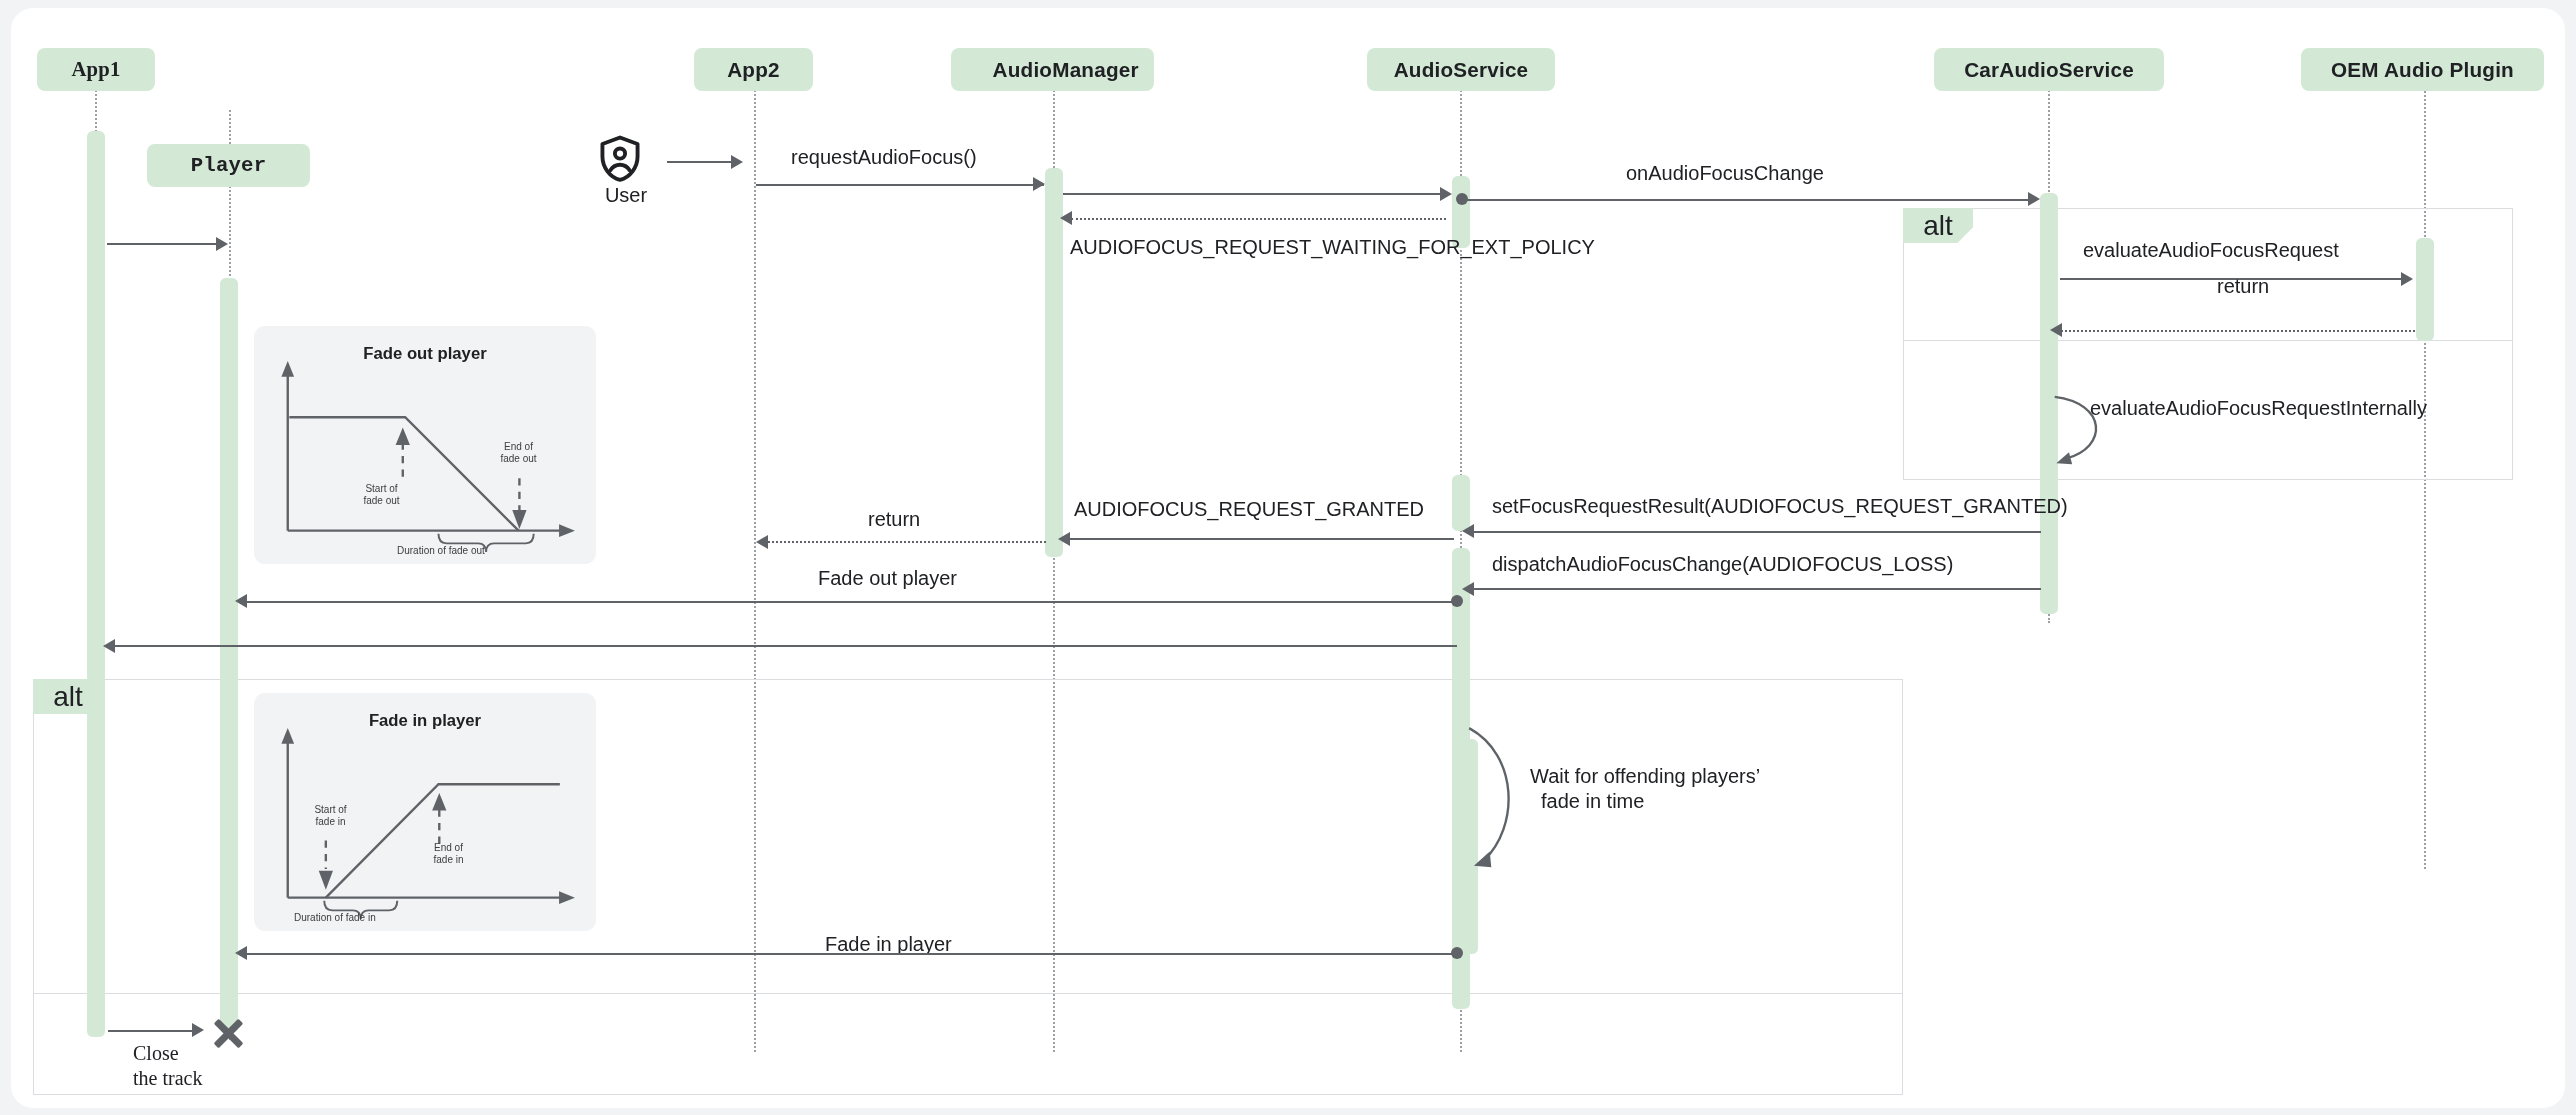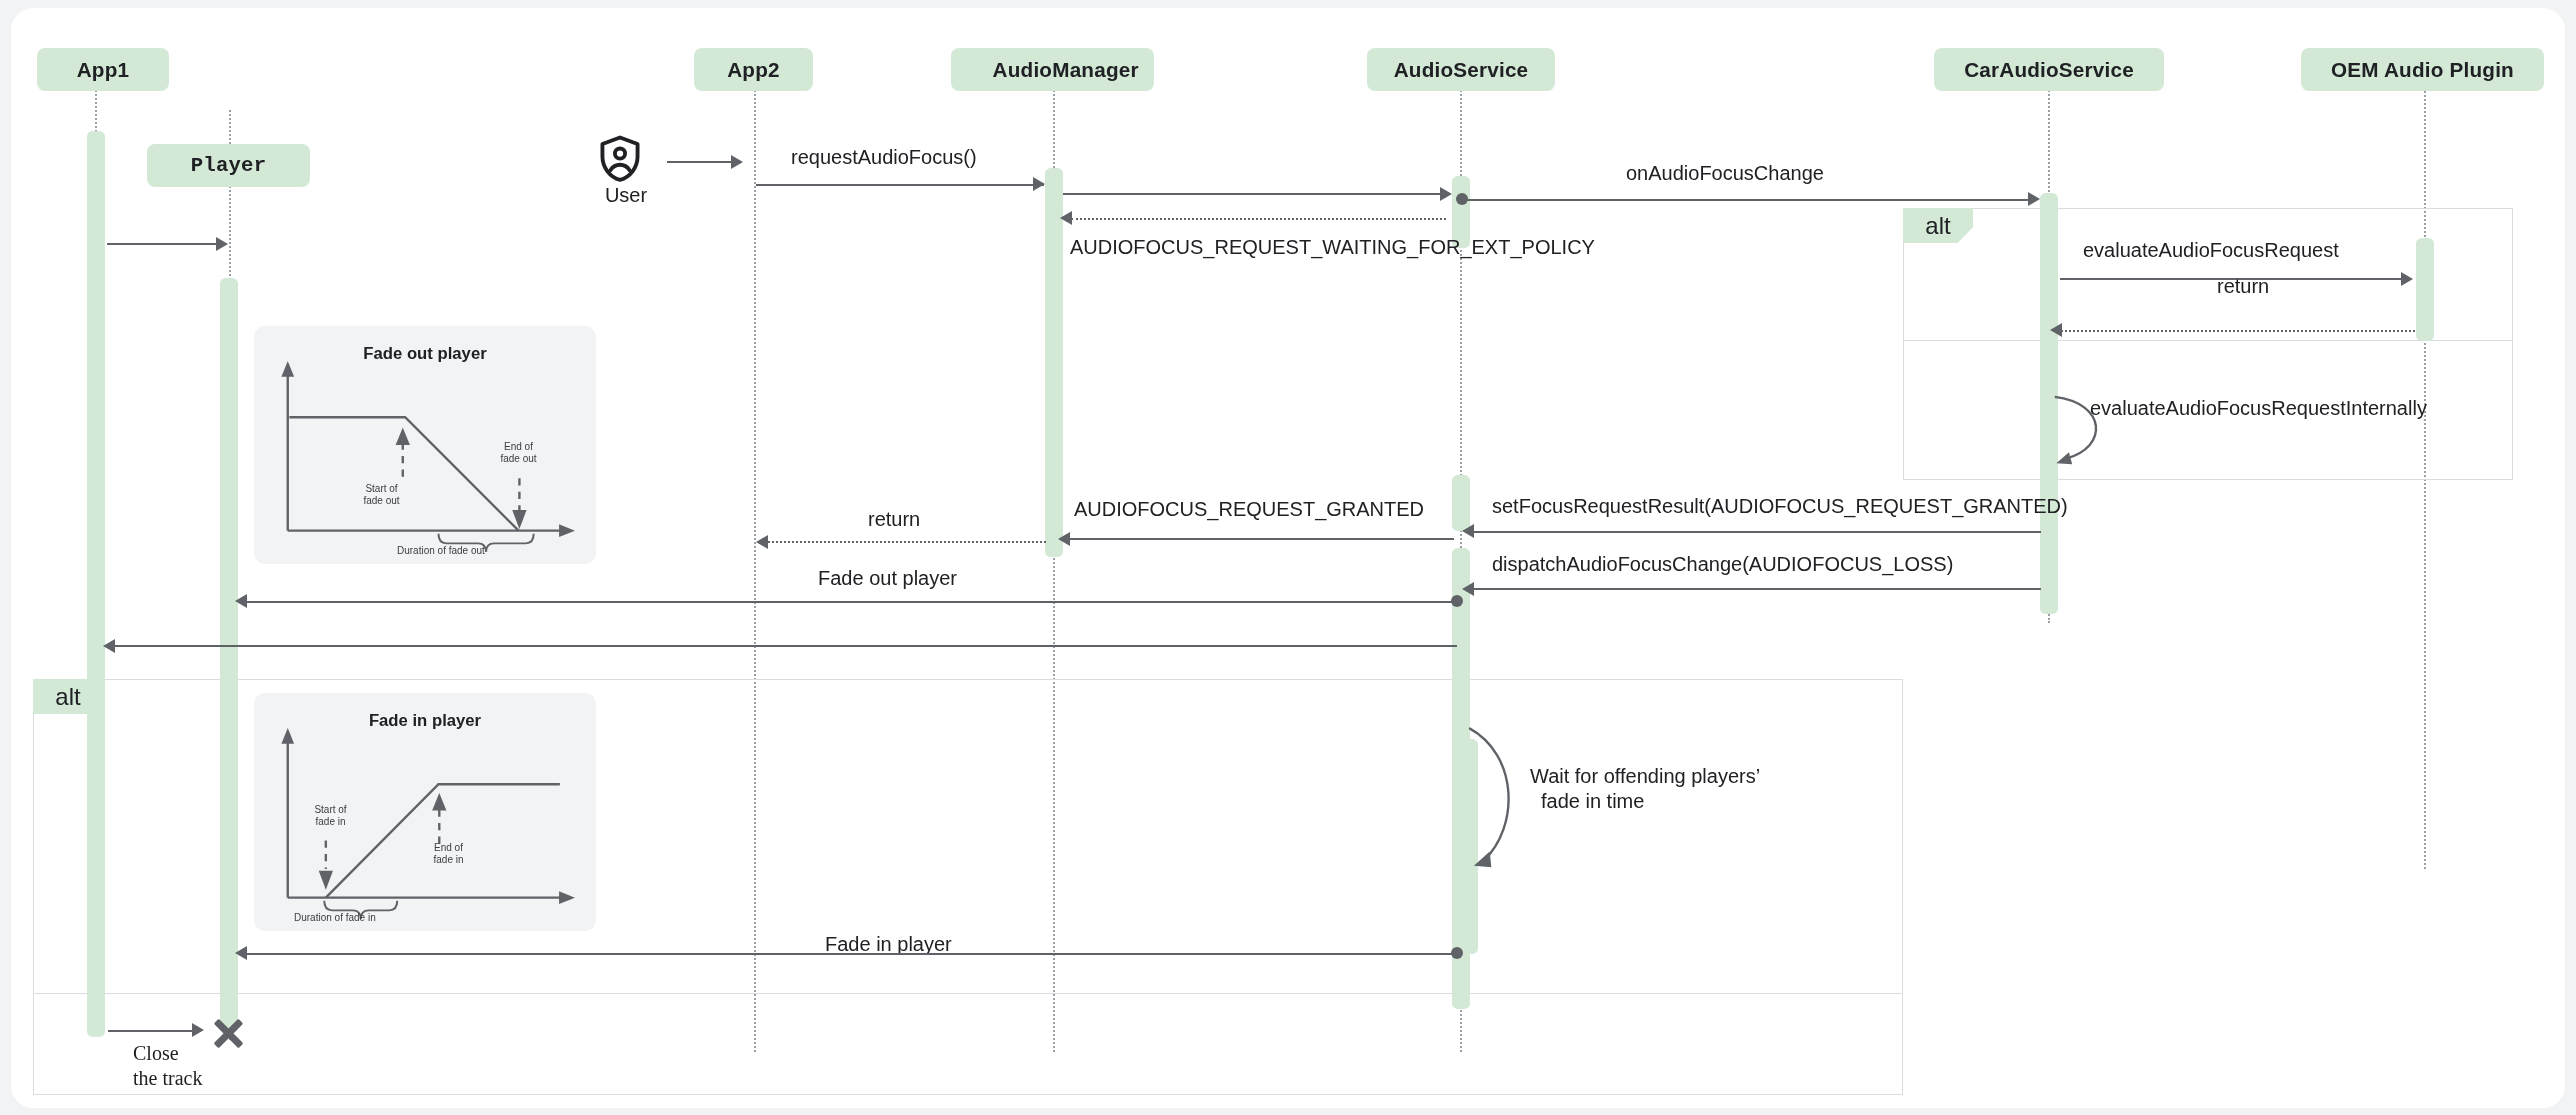--- a/index.html
+++ b/index.html
@@ -94,21 +94,21 @@
     border-top: 1.6px solid #dadce0;
   }
   .frag-tag {
     position: absolute;
     background: #d3e9d6;
     height: 35px;
     width: 70px;
     display: flex;
     align-items: center;
     justify-content: center;
-    font-size: 24px;
+    font-size: 28px;
     color: #202124;
     clip-path: polygon(0 0, 100% 0, 100% 55%, 78% 100%, 0 100%);
   }
   
   .inset {
     position: absolute;
     background: #f1f3f4;
     border-radius: 11px;
   }
   .inset-title {
@@ -183,21 +183,21 @@
   <div class="activation" style="left:220px; top:278px; height:755px;"></div>
   <div class="activation" style="left:1045px; top:168px; height:389px;"></div>
   <div class="activation" style="left:1452px; top:176px; height:72px;"></div>
   <div class="activation" style="left:1452px; top:475px; height:56px;"></div>
   <div class="activation" style="left:1452px; top:548px; height:461px;"></div>
   <div class="activation" style="left:1460px; top:739px; height:215px;"></div>
   <div class="activation" style="left:2040px; top:193px; height:421px;"></div>
   <div class="activation" style="left:2040px; top:401px; height:79px;"></div>
   <div class="activation" style="left:2416px; top:238px; height:103px;"></div>
 
-  <div class="participant" style="left:37px; top:48px; width:132px;">
+  <div class="participant" style="left:37px; top:48px; width:118px;font-family:Liberation Serif, serif;">
     <span>App1</span>
   </div>
   <div class="participant" style="left:147px; top:144px; width:163px;font-family:Liberation Mono, monospace;">
     <span>Player</span>
   </div>
   <div class="participant" style="left:694px; top:48px; width:119px;">
     <span>App2</span>
   </div>
   <div class="participant" style="left:951px; top:48px; width:203px;padding-left:39px;">
     <span>AudioManager</span>

